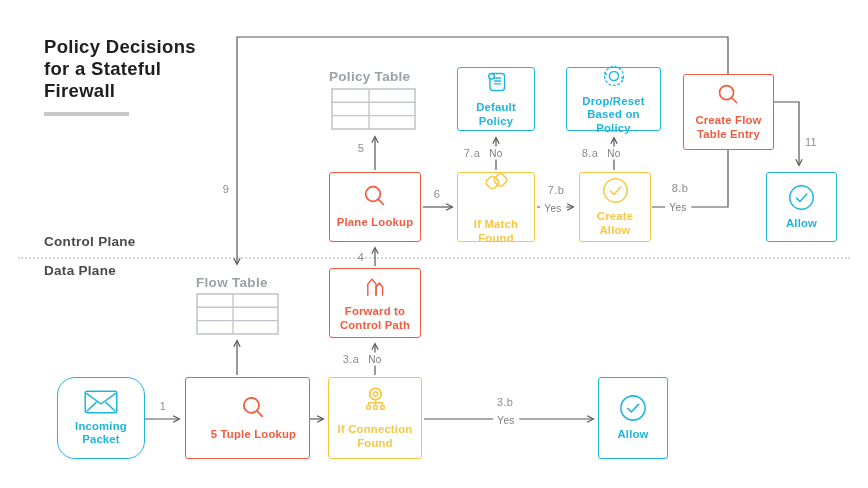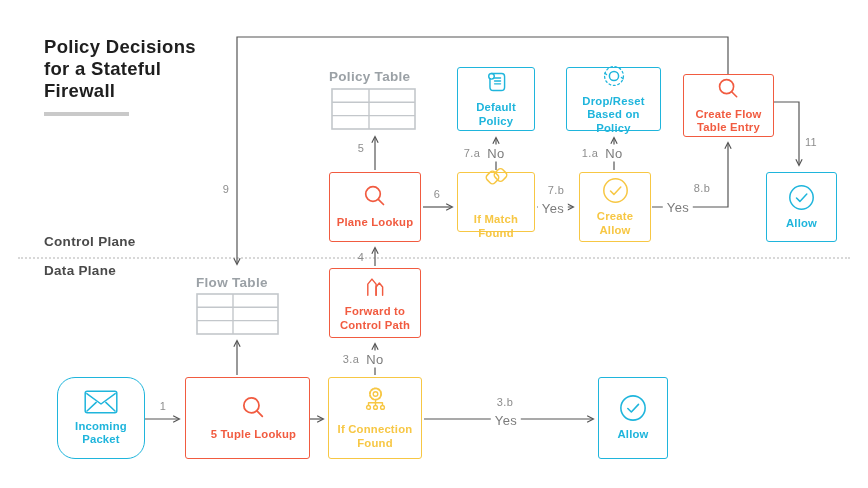--- a/index.html
+++ b/index.html
@@ -35,21 +35,21 @@
   
   #edges{position:absolute;left:0;top:0;z-index:1;}
   #edges .ln{stroke:var(--arrow);stroke-width:1.2;fill:none;}
   .ah-path{stroke:var(--arrow);stroke-width:1.3;fill:none;}
   .edge-num{
     position:absolute;transform:translate(-50%,-50%);z-index:2;
     font-size:11px;color:#8d8d8d;letter-spacing:.4px;white-space:nowrap;
   }
   .edge-word{
     position:absolute;transform:translate(-50%,-50%);z-index:2;
-    font-size:13px;color:#7c7c7c;letter-spacing:.4px;background:#fff;padding:1px 4px;white-space:nowrap;
+    font-size:10px;color:#7c7c7c;letter-spacing:.4px;background:#fff;padding:1px 4px;white-space:nowrap;
   }
 </style>
 </head>
 <body>
 
 <div id="stage">
 
   <div class="title">
     <div>Policy Decisions</div>
     <div>for a Stateful</div>
@@ -89,23 +89,23 @@
   <span class="edge-word" style="left:375px;top:359px;">No</span>
   <span class="edge-num" style="left:505px;top:402px;">3.b</span>
   <span class="edge-word" style="left:506px;top:420px;">Yes</span>
   <span class="edge-num" style="left:361px;top:257px;">4</span>
   <span class="edge-num" style="left:361px;top:148px;">5</span>
   <span class="edge-num" style="left:437px;top:194px;">6</span>
   <span class="edge-num" style="left:472px;top:153px;">7.a</span>
   <span class="edge-word" style="left:496px;top:153px;">No</span>
   <span class="edge-num" style="left:556px;top:190px;">7.b</span>
   <span class="edge-word" style="left:553px;top:208px;">Yes</span>
-  <span class="edge-num" style="left:590px;top:153px;">1.a</span>
+  <span class="edge-num" style="left:590px;top:153px;">8.a</span>
   <span class="edge-word" style="left:614px;top:153px;">No</span>
-  <span class="edge-num" style="left:680px;top:188px;padding-left:44px;">8.b</span>
+  <span class="edge-num" style="left:680px;top:188px;">8.b</span>
   <span class="edge-word" style="left:678px;top:207px;">Yes</span>
   <span class="edge-num" style="left:226px;top:189px;">9</span>
   <span class="edge-num" style="left:811px;top:142px;">11</span>
 
   <div class="tbl-label" style="left:329px;top:69px;">Policy Table</div>
   <div class="tbl-icon" style="left:331px;top:88px;">
     <svg width="85" height="42" viewBox="0 0 85 42">
       <rect x="1" y="1" width="83" height="40" stroke-width="1.6"></rect>
       <line x1="1" y1="14.3" x2="84" y2="14.3" stroke-width="1.4"></line>
       <line x1="1" y1="27.6" x2="84" y2="27.6" stroke-width="1.4"></line>
@@ -141,41 +141,41 @@
       <svg width="26" height="26" viewBox="0 0 26 26">
         <circle cx="13" cy="13" r="4.6" stroke-width="1.5"></circle>
         <circle cx="13" cy="13" r="9.4" stroke-width="1.3" stroke-dasharray="1.8,2.7"></circle>
         <path d="M3.8,10.2 l1.8,1.4" stroke-width="1.3"></path>
         <path d="M22.2,15.8 l-1.8,-1.4" stroke-width="1.3"></path>
       </svg>
     </span>
     <span class="lbl">Drop/Reset Based on Policy</span>
   </div>
 
-  <div class="box red" style="left:683px;top:74px;width:91px;height:63px;">
+  <div class="box red" style="left:683px;top:74px;width:91px;height:76px;">
     <span class="icon">
       <svg width="25" height="25" viewBox="0 0 26 26" stroke-width="1.7">
         <circle cx="11" cy="10" r="7.3"></circle>
         <line x1="16.3" y1="15.3" x2="21.5" y2="20.5"></line>
       </svg>
     </span>
     <span class="lbl">Create Flow Table Entry</span>
   </div>
 
   <div class="box red" style="left:329px;top:172px;width:92px;height:70px;">
     <span class="icon">
       <svg width="26" height="26" viewBox="0 0 26 26" stroke-width="1.7">
         <circle cx="11" cy="10" r="7.3"></circle>
         <line x1="16.3" y1="15.3" x2="21.5" y2="20.5"></line>
       </svg>
     </span>
     <span class="lbl">Plane Lookup</span>
   </div>
 
-  <div class="box yellow" style="left:457px;top:172px;width:78px;height:60px;gap:18px;">
+  <div class="box yellow" style="left:457px;top:172px;width:78px;height:70px;gap:18px;">
     <span class="icon">
       <svg width="31" height="25" viewBox="0 0 31 25" stroke-width="1.5">
         <rect x="-5.4" y="-5.4" width="10.8" height="10.8" rx="3.4" transform="translate(11.5,13.5) rotate(45)"></rect>
         <rect x="-5.4" y="-5.4" width="10.8" height="10.8" rx="3.4" transform="translate(19.5,11) rotate(45)"></rect>
       </svg>
     </span>
     <span class="lbl">If Match Found</span>
   </div>
 
   <div class="box yellow" style="left:579px;top:172px;width:72px;height:70px;">

